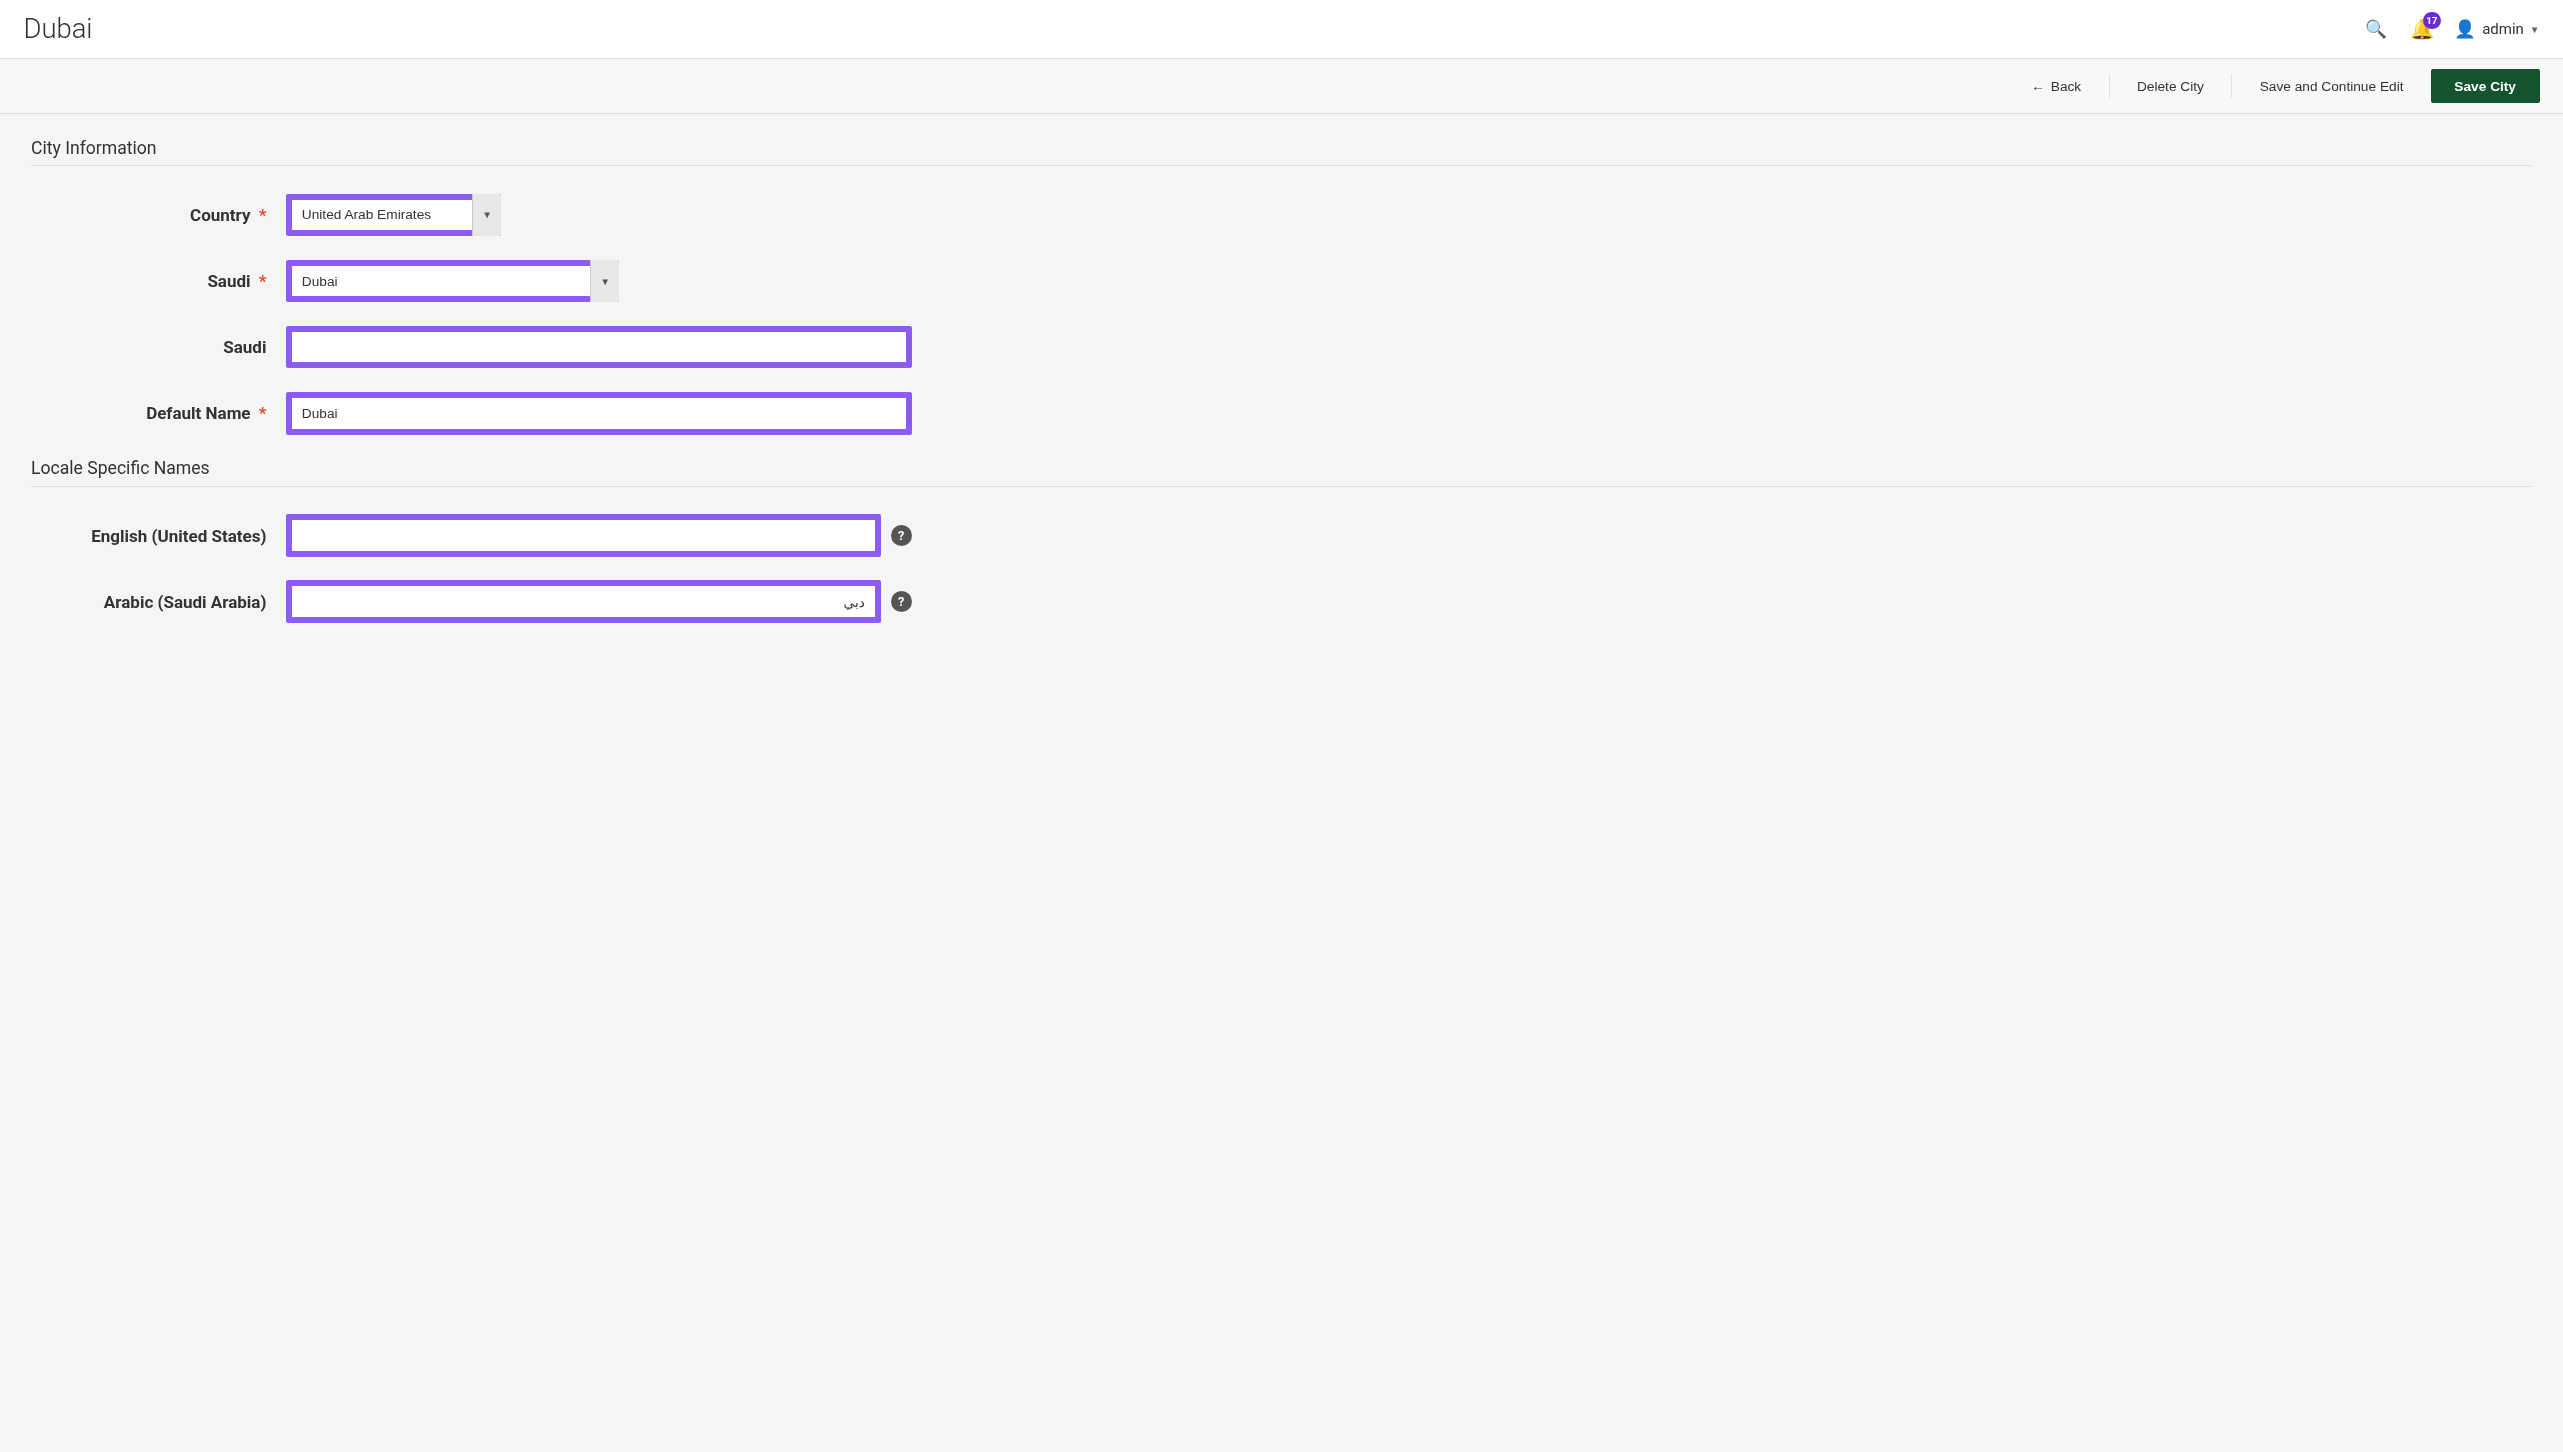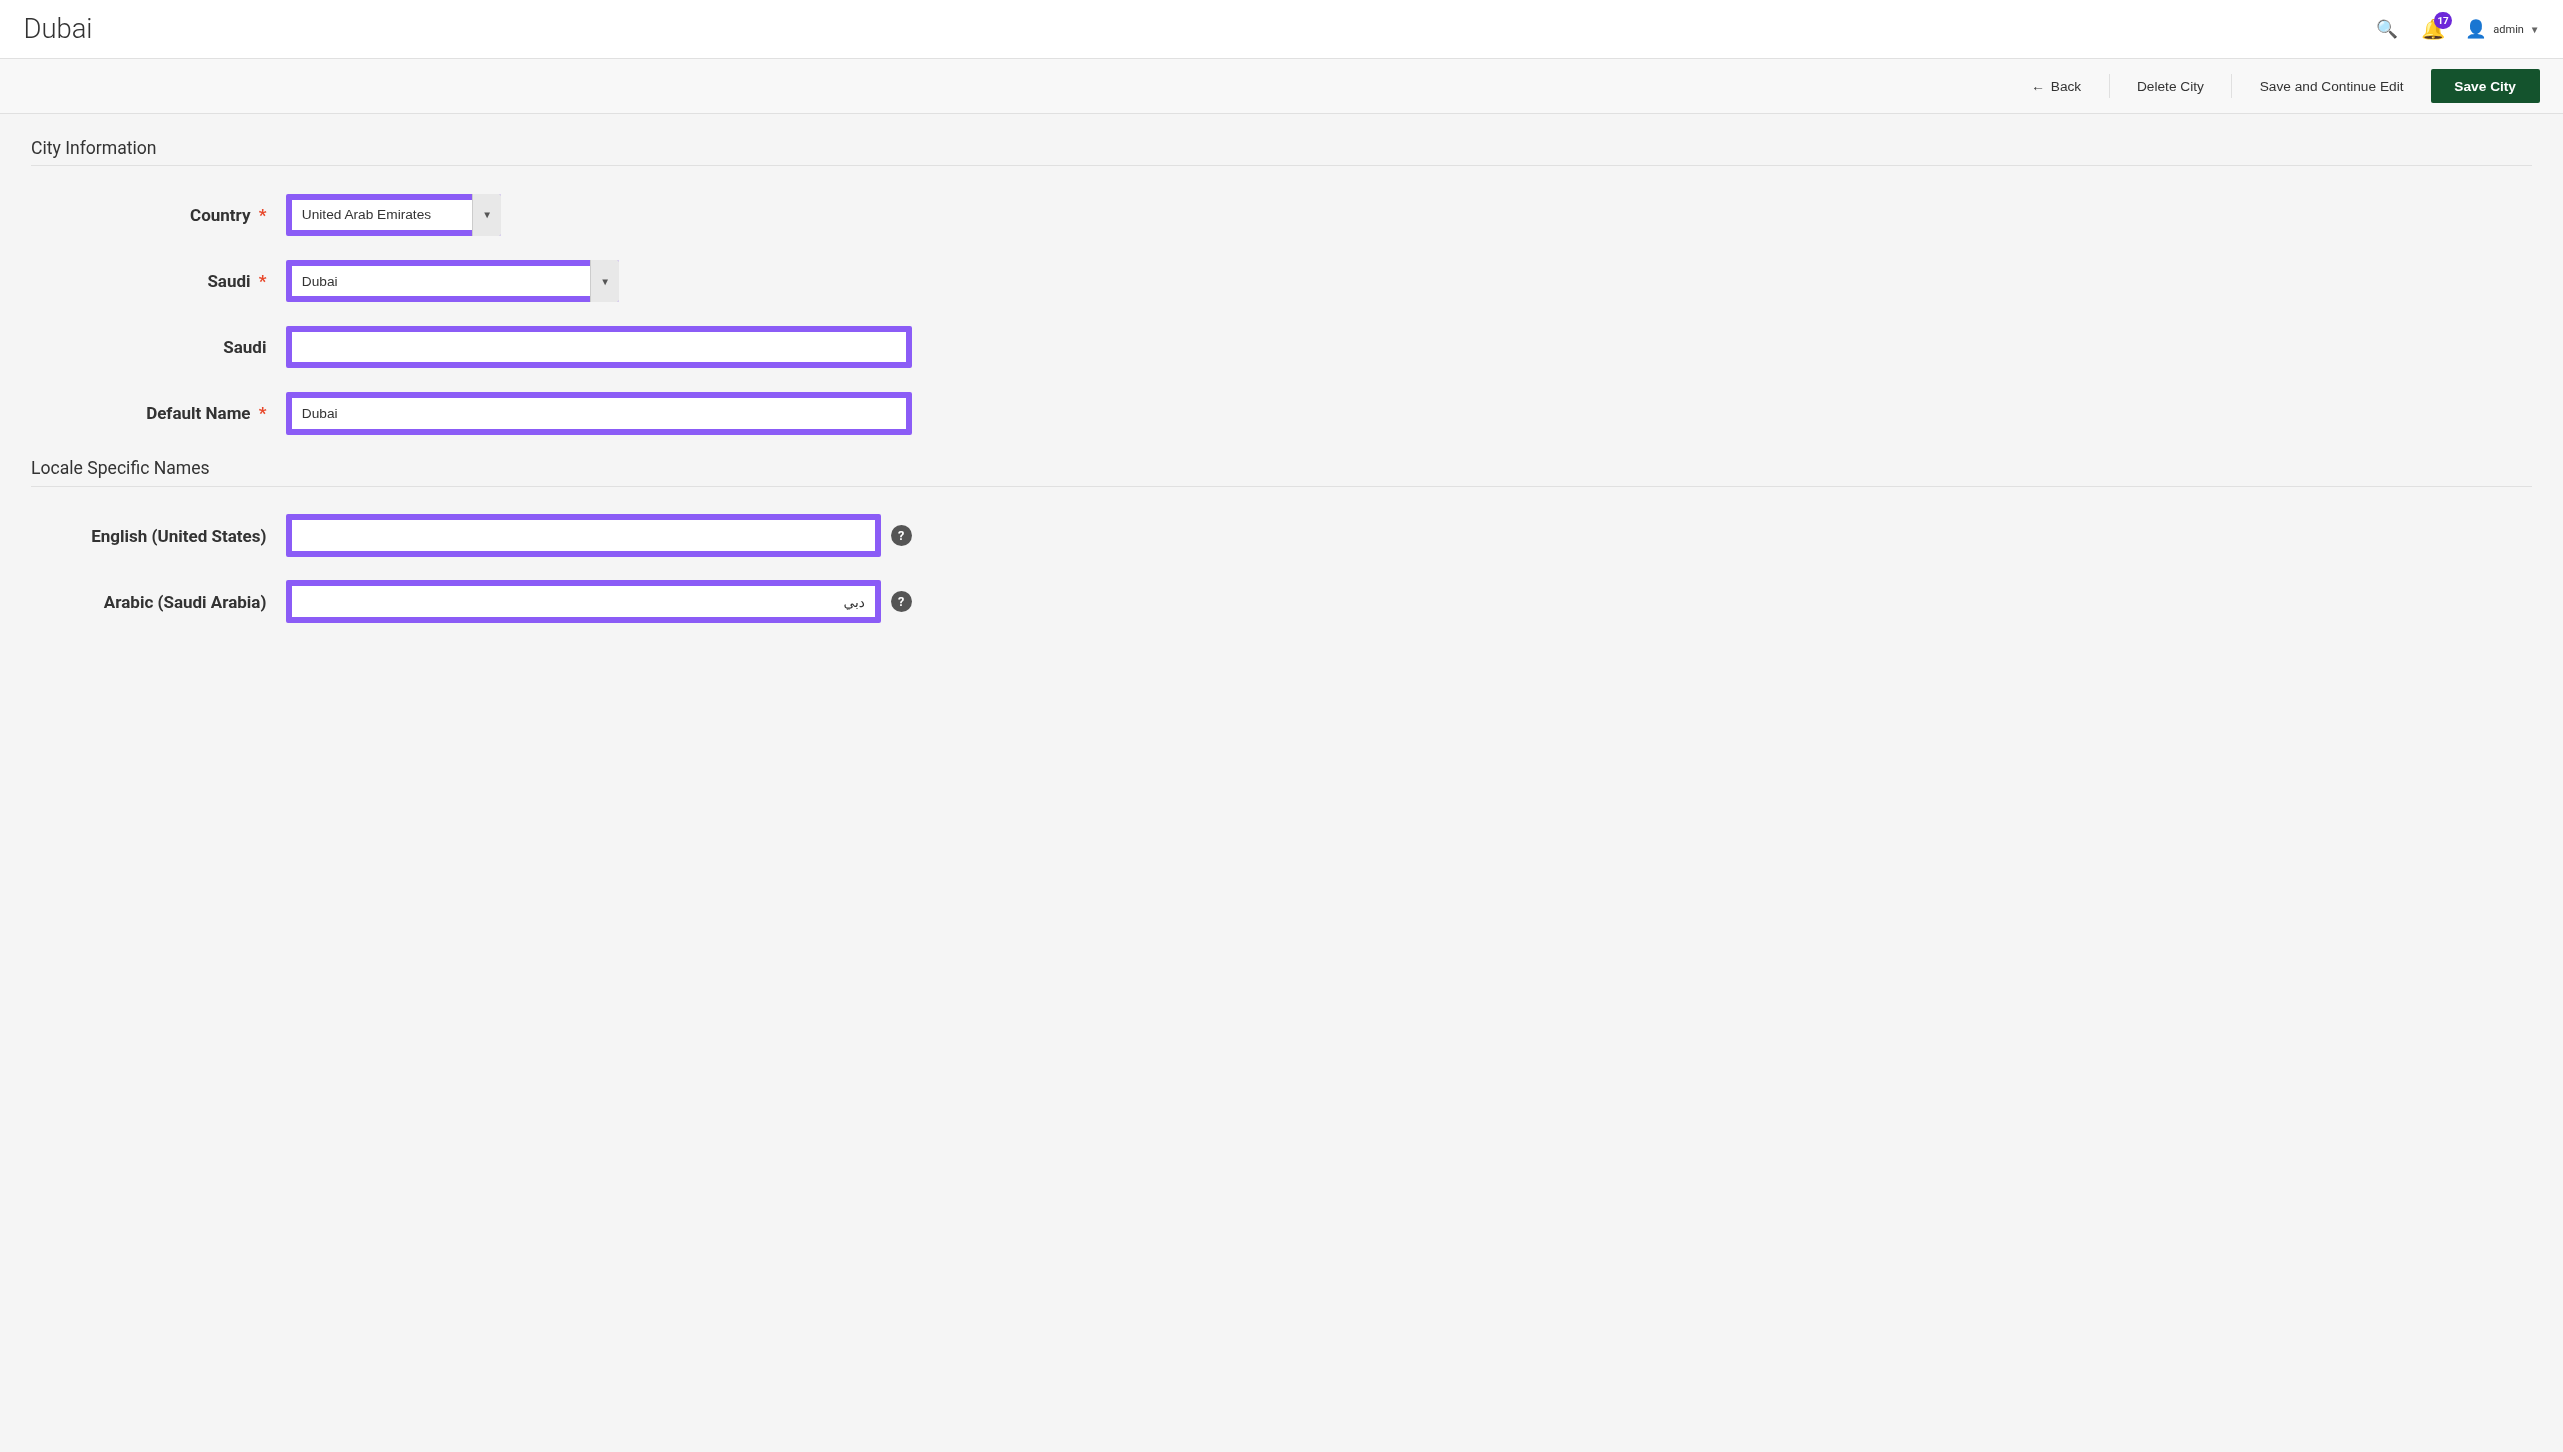--- a/index.html
+++ b/index.html
@@ -57,21 +57,21 @@
       font-weight: bold;
     }
     .user-menu {
       display: flex;
       align-items: center;
       gap: 5.9px;
       cursor: pointer;
       color: #333;
     }
     .user-icon { font-size: 17.6px; color: #666; }
-    .user-label { font-size: 11px; }
+    .user-label { font-size: 15px; }
     .chevron-down { font-size: 9.8px; color: #666; }
 
     
     .toolbar {
       background: #f8f8f8;
       border-bottom: 1px solid #e0e0e0;
       padding: 0 23.5px;
       height: 55px;
       display: flex;
       align-items: center;

